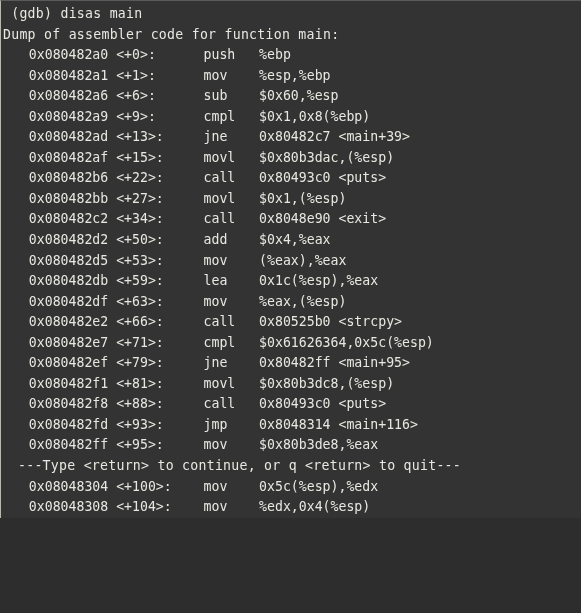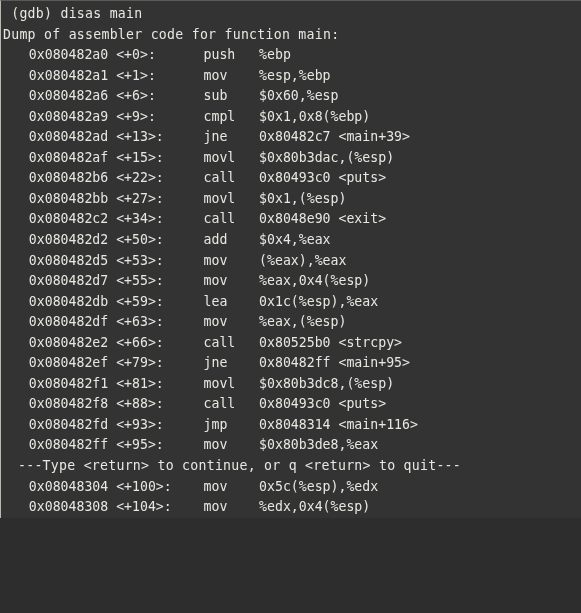--- a/index.html
+++ b/index.html
@@ -62,24 +62,24 @@
         <div class="row"><span class="addr">   0x080482a1 </span><span class="off">&lt;+1&gt;:   </span><span class="mn">   mov    </span><span class="ops">%esp,%ebp</span></div>
         <div class="row"><span class="addr">   0x080482a6 </span><span class="off">&lt;+6&gt;:   </span><span class="mn">   sub    </span><span class="ops">$0x60,%esp</span></div>
         <div class="row"><span class="addr">   0x080482a9 </span><span class="off">&lt;+9&gt;:   </span><span class="mn">   cmpl   </span><span class="ops">$0x1,0x8(%ebp)</span></div>
         <div class="row"><span class="addr">   0x080482ad </span><span class="off">&lt;+13&gt;:  </span><span class="mn">   jne    </span><span class="ops">0x80482c7 &lt;main+39&gt;</span></div>
         <div class="row"><span class="addr">   0x080482af </span><span class="off">&lt;+15&gt;:  </span><span class="mn">   movl   </span><span class="ops">$0x80b3dac,(%esp)</span></div>
         <div class="row"><span class="addr">   0x080482b6 </span><span class="off">&lt;+22&gt;:  </span><span class="mn">   call   </span><span class="ops">0x80493c0 &lt;puts&gt;</span></div>
         <div class="row"><span class="addr">   0x080482bb </span><span class="off">&lt;+27&gt;:  </span><span class="mn">   movl   </span><span class="ops">$0x1,(%esp)</span></div>
         <div class="row"><span class="addr">   0x080482c2 </span><span class="off">&lt;+34&gt;:  </span><span class="mn">   call   </span><span class="ops">0x8048e90 &lt;exit&gt;</span></div>
         <div class="row"><span class="addr">   0x080482d2 </span><span class="off">&lt;+50&gt;:  </span><span class="mn">   add    </span><span class="ops">$0x4,%eax</span></div>
         <div class="row"><span class="addr">   0x080482d5 </span><span class="off">&lt;+53&gt;:  </span><span class="mn">   mov    </span><span class="ops">(%eax),%eax</span></div>
-        <div class="row"><span class="addr">   0x080482d7 </span><span class="off">&lt;+55&gt;:  </span><span class="mn">   mov    </span><span class="ops">%eax,0x4(%esp)</span></div>
         <div class="row"><span class="addr">   0x080482db </span><span class="off">&lt;+59&gt;:  </span><span class="mn">   lea    </span><span class="ops">0x1c(%esp),%eax</span></div>
         <div class="row"><span class="addr">   0x080482df </span><span class="off">&lt;+63&gt;:  </span><span class="mn">   mov    </span><span class="ops">%eax,(%esp)</span></div>
         <div class="row"><span class="addr">   0x080482e2 </span><span class="off">&lt;+66&gt;:  </span><span class="mn">   call   </span><span class="ops">0x80525b0 &lt;strcpy&gt;</span></div>
+        <div class="row"><span class="addr">   0x080482e7 </span><span class="off">&lt;+71&gt;:  </span><span class="mn">   cmpl   </span><span class="ops">$0x61626364,0x5c(%esp)</span></div>
         <div class="row"><span class="addr">   0x080482ef </span><span class="off">&lt;+79&gt;:  </span><span class="mn">   jne    </span><span class="ops">0x80482ff &lt;main+95&gt;</span></div>
         <div class="row"><span class="addr">   0x080482f1 </span><span class="off">&lt;+81&gt;:  </span><span class="mn">   movl   </span><span class="ops">$0x80b3dc8,(%esp)</span></div>
         <div class="row"><span class="addr">   0x080482f8 </span><span class="off">&lt;+88&gt;:  </span><span class="mn">   call   </span><span class="ops">0x80493c0 &lt;puts&gt;</span></div>
         <div class="row"><span class="addr">   0x080482fd </span><span class="off">&lt;+93&gt;:  </span><span class="mn">   jmp    </span><span class="ops">0x8048314 &lt;main+116&gt;</span></div>
         <div class="row"><span class="addr">   0x080482ff </span><span class="off">&lt;+95&gt;:  </span><span class="mn">   mov    </span><span class="ops">$0x80b3de8,%eax</span></div>
       </div>
 
     <div class="line pager">---Type &lt;return&gt; to continue, or q &lt;return&gt; to quit---</div>
 
     <div id="rows-after">

